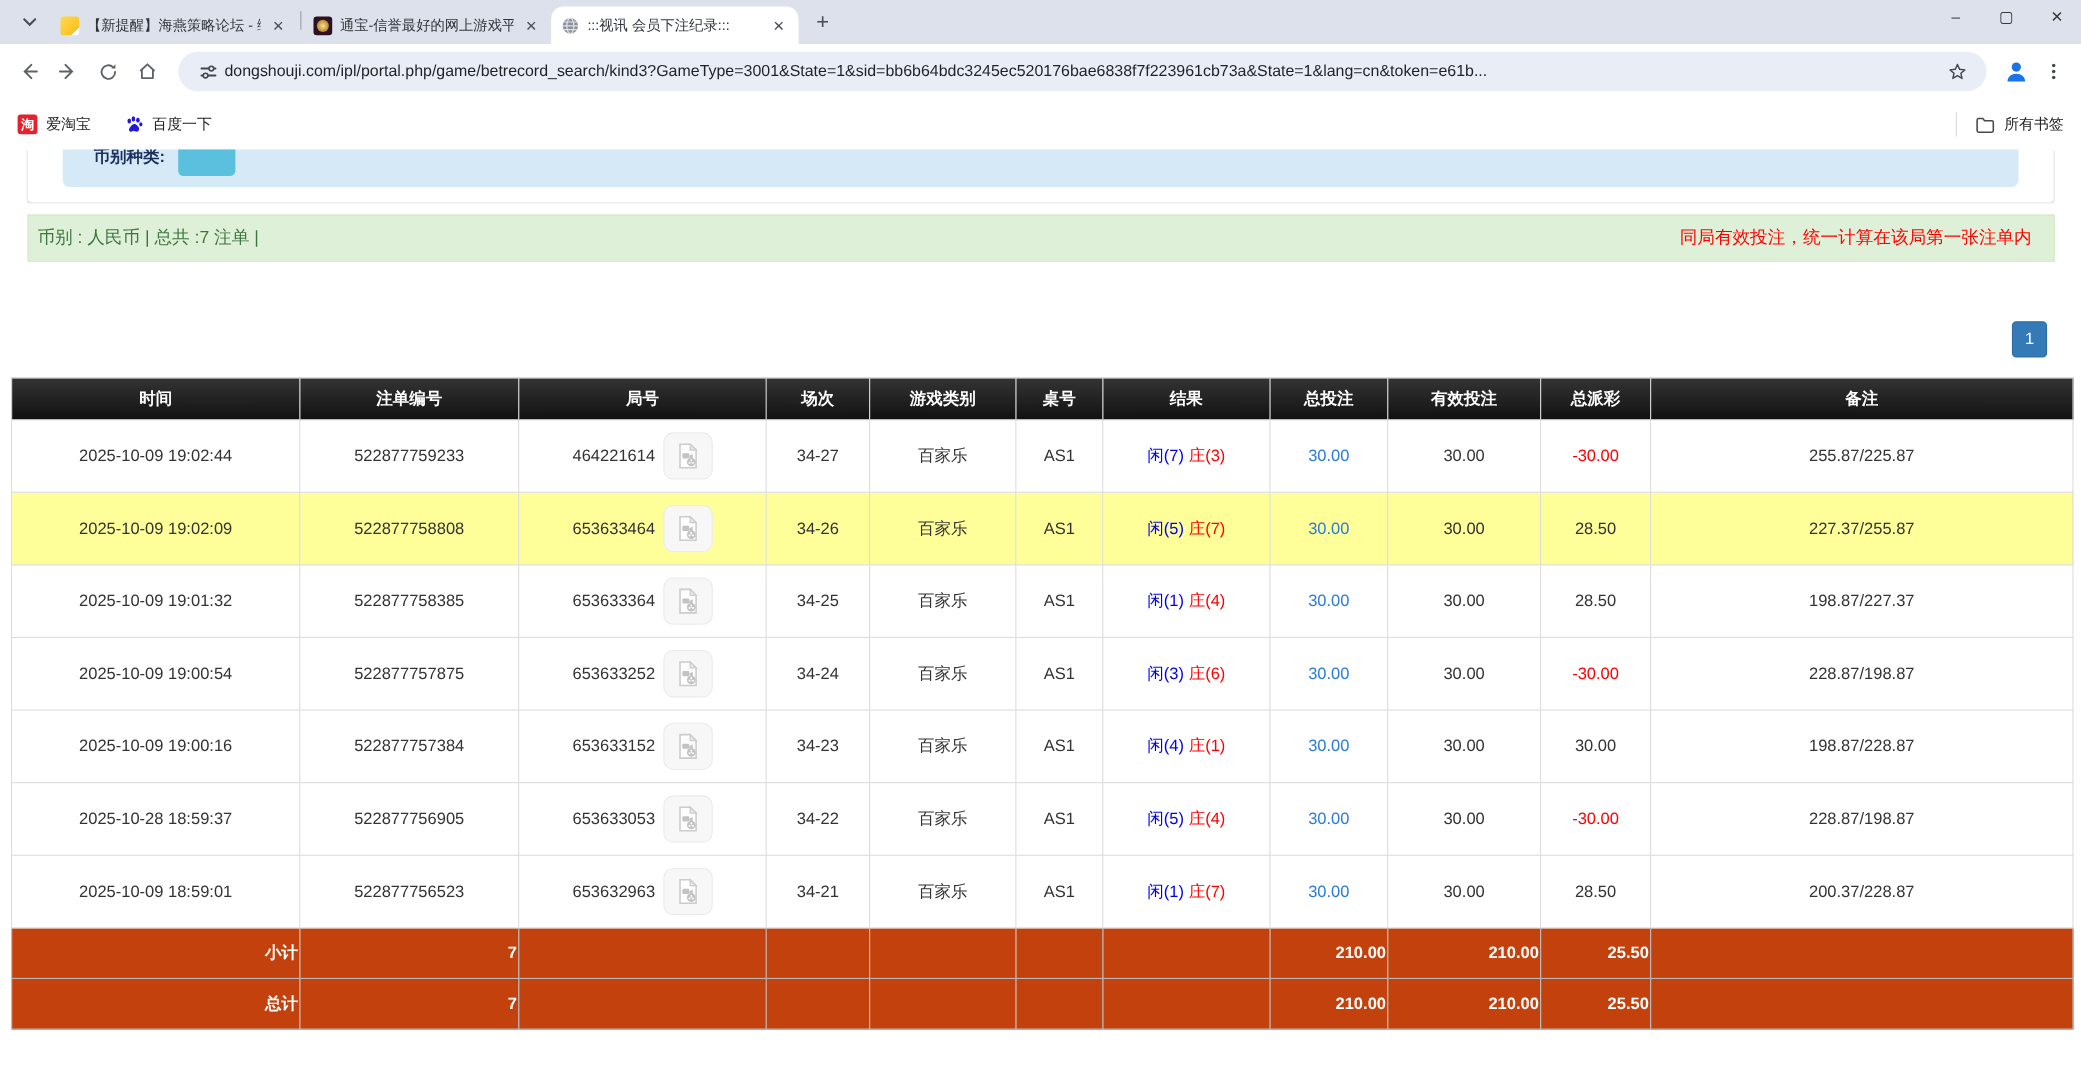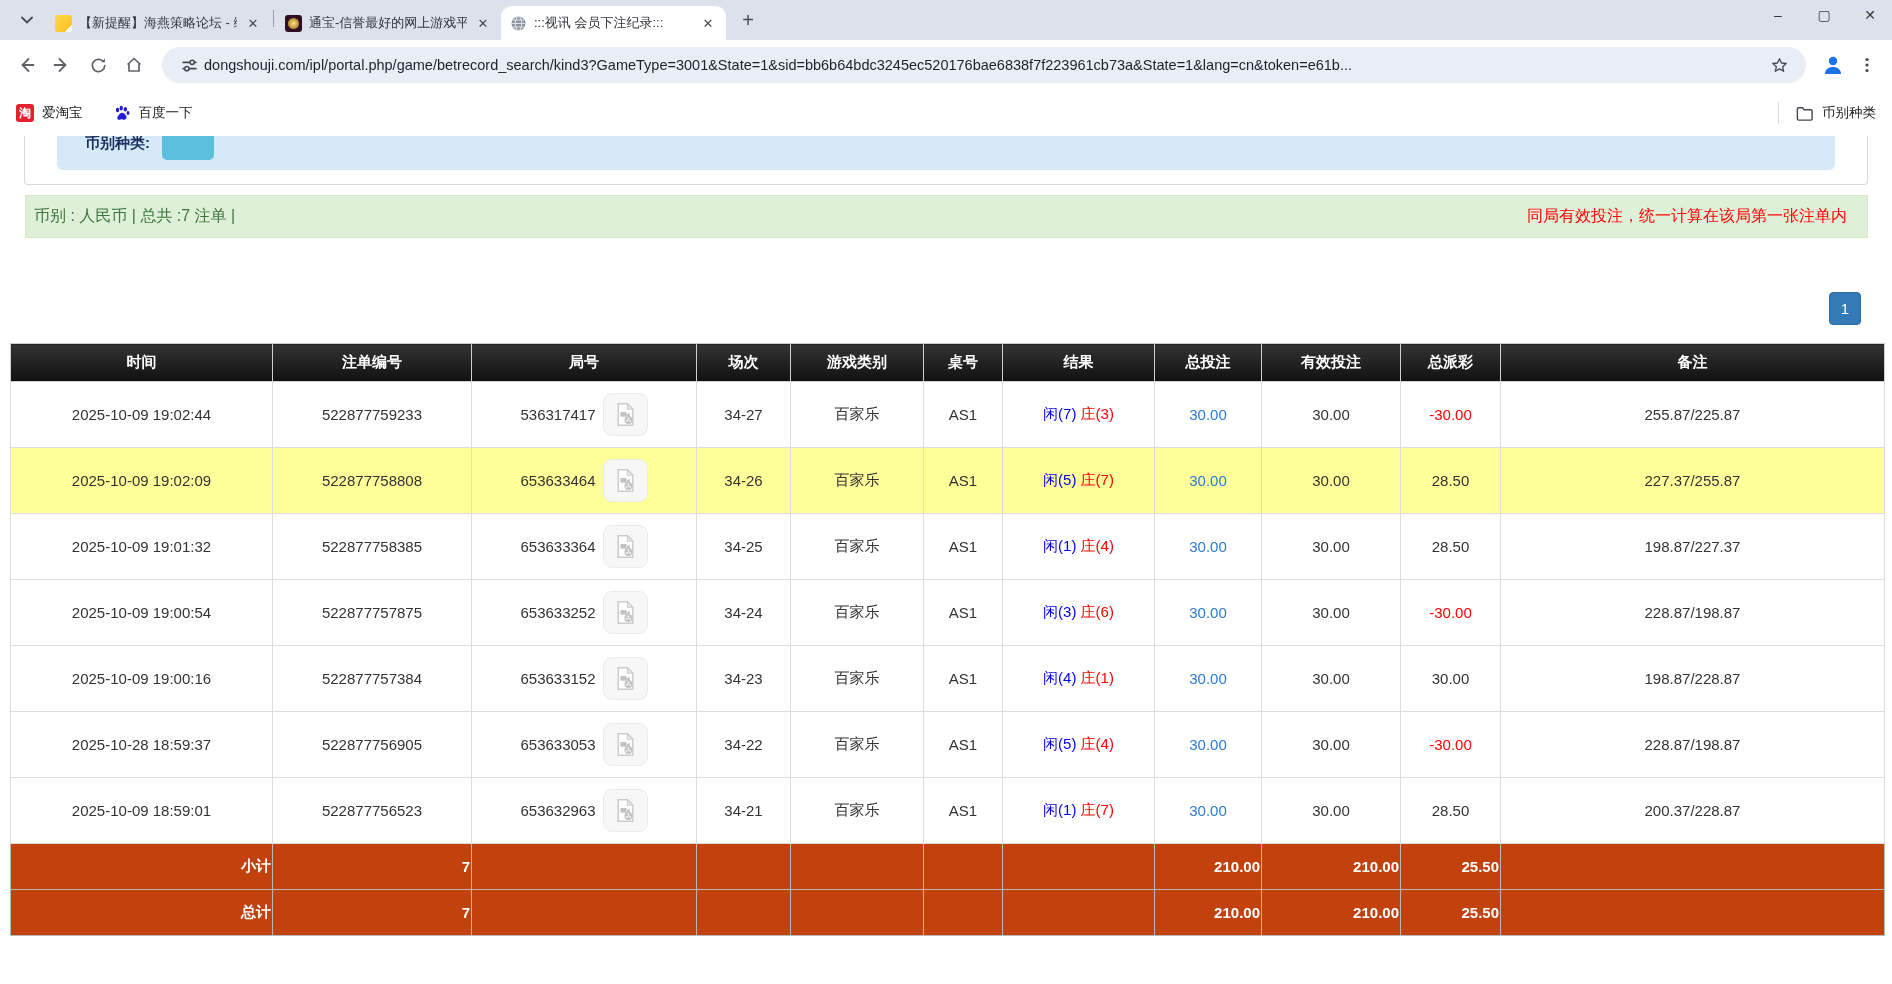--- a/index.html
+++ b/index.html
@@ -221,21 +221,21 @@
           </svg>
       </span>
       <span>百度一下</span>
     </div>
     <div class="bm-spacer"></div>
     <div class="vdiv"></div>
     <div class="bm-right">
       <svg width="19" height="19" viewBox="0 0 20 20">
           <path d="M2.5 5.5c0-.8.6-1.5 1.5-1.5h4l1.6 2h7c.8 0 1.4.6 1.4 1.4v8.1c0 .8-.6 1.5-1.4 1.5H4c-.9 0-1.5-.7-1.5-1.5z" fill="none" stroke="#45494f" stroke-width="1.5"></path>
         </svg>
-      <span>币别种类</span>
+      <span>所有书签</span>
     </div>
   </div>
 
   <div class="page">
 
     <div class="form-wrap">
       <div class="form-panel">
         <span class="form-label">币别种类:</span>
         <button class="form-btn"></button>
       </div>
@@ -278,21 +278,21 @@
             <th>总派彩</th>
             <th>备注</th>
           </tr>
         </thead>
       <tbody>
   <tr class="">
     <td>2025-10-09 19:02:44</td>
     <td>522877759233</td>
     <td>
       <div class="round-wrap">
-        <span>536317417</span>
+        <span>464221614</span>
         <button class="video-btn">
                   <svg width="27" height="27" viewBox="0 0 24 24">
   <path d="M5.5 2.5h8.2l4.8 4.8V21.5H5.5z" fill="#fdfdfd" stroke="#cccccc" stroke-width="1.3"></path>
   <path d="M13.7 2.5l4.8 4.8h-4.8z" fill="#e9e9e9" stroke="#cccccc" stroke-width="1"></path>
   <rect x="7.4" y="9.8" width="5.6" height="4.2" rx="0.9" fill="#c3c3c3"></rect>
   <path d="M13 11.9l2.8-1.5v4.2L13 13.1z" fill="#c3c3c3"></path>
   <circle cx="14.6" cy="16.9" r="3.5" fill="#c3c3c3"></circle>
   <circle cx="14.6" cy="15.5" r="0.8" fill="#fff"></circle>
                     <circle cx="13.2" cy="17.6" r="0.8" fill="#fff"></circle>
   <circle cx="16" cy="17.6" r="0.8" fill="#fff"></circle>

